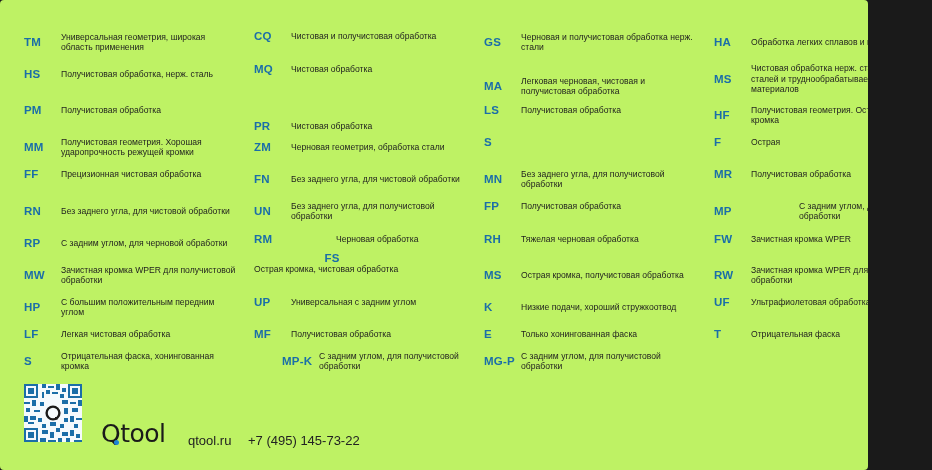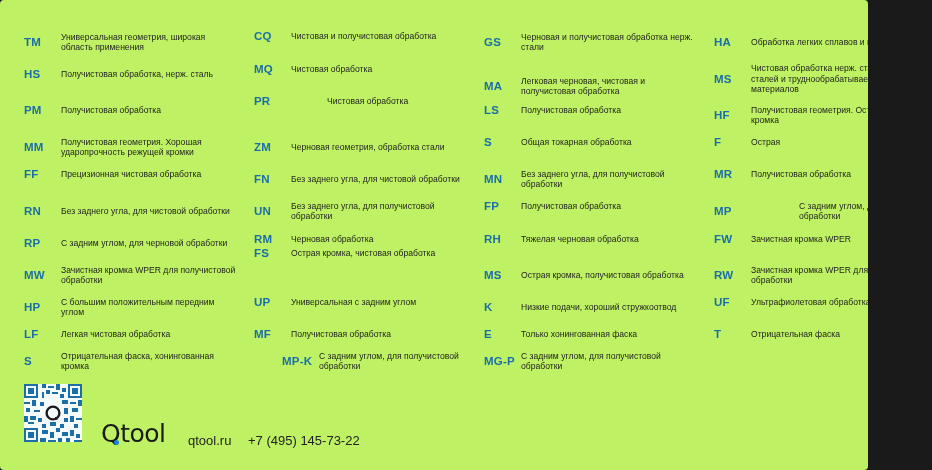--- a/index.html
+++ b/index.html
@@ -67,41 +67,41 @@
         <span class="desc">Отрицательная фаска, хонингованная кромка</span>
       </div>
       <div class="row" style="left: 254px; top: 25px; height: 22px;">
         <span class="code">CQ</span>
         <span class="desc">Чистовая и получистовая обработка</span>
       </div>
       <div class="row" style="left: 254px; top: 58px; height: 22px;">
         <span class="code">MQ</span>
         <span class="desc">Чистовая обработка</span>
       </div>
-      <div class="row" style="left: 254px; top: 90px; height: 22px; gap: 36px;">
+      <div class="row" style="left: 254px; top: 115px; height: 22px;">
         <span class="code">PR</span>
         <span class="desc">Чистовая обработка</span>
       </div>
       <div class="row" style="left: 254px; top: 136px; height: 22px;">
         <span class="code">ZM</span>
         <span class="desc">Черновая геометрия, обработка стали</span>
       </div>
       <div class="row" style="left: 254px; top: 168px; height: 22px;">
         <span class="code">FN</span>
         <span class="desc">Без заднего угла, для чистовой обработки</span>
       </div>
       <div class="row" style="left: 254px; top: 200px; height: 22px;">
         <span class="code">UN</span>
         <span class="desc">Без заднего угла, для получистовой обработки</span>
       </div>
-      <div class="row" style="left: 254px; top: 228px; height: 22px;">
+      <div class="row" style="left: 254px; top: 228px; height: 22px; gap: 45px;">
         <span class="code">RM</span>
         <span class="desc">Черновая обработка</span>
       </div>
-      <div class="row" style="left: 254px; top: 242px; height: 22px;">
+      <div class="row" style="left: 254px; top: 252px; height: 22px; flex-direction: column;">
         <span class="code">FS</span>
         <span class="desc">Острая кромка, чистовая обработка</span>
       </div>
       <div class="row" style="left: 254px; top: 291px; height: 22px;">
         <span class="code">UP</span>
         <span class="desc">Универсальная с задним углом</span>
       </div>
       <div class="row" style="left: 254px; top: 323px; height: 22px;">
         <span class="code">MF</span>
         <span class="desc">Получистовая обработка</span>
@@ -117,21 +117,20 @@
       <div class="row" style="left: 484px; top: 63px; height: 22px; margin-top: 12px;">
         <span class="code">MA</span>
         <span class="desc">Легковая черновая, чистовая и получистовая обработка</span>
       </div>
       <div class="row" style="left: 484px; top: 99px; height: 22px;">
         <span class="code">LS</span>
         <span class="desc">Получистовая  обработка</span>
       </div>
       <div class="row" style="left: 484px; top: 131px; height: 22px;">
         <span class="code">S</span>
-        <span class="desc">Общая токарная обработка</span>
       </div>
       <div class="row" style="left: 484px; top: 168px; height: 22px;">
         <span class="code">MN</span>
         <span class="desc">Без заднего угла, для получистовой обработки</span>
       </div>
       <div class="row" style="left: 484px; top: 195px; height: 22px;">
         <span class="code">FP</span>
         <span class="desc">Получистовая  обработка</span>
       </div>
       <div class="row" style="left: 484px; top: 228px; height: 22px;">

